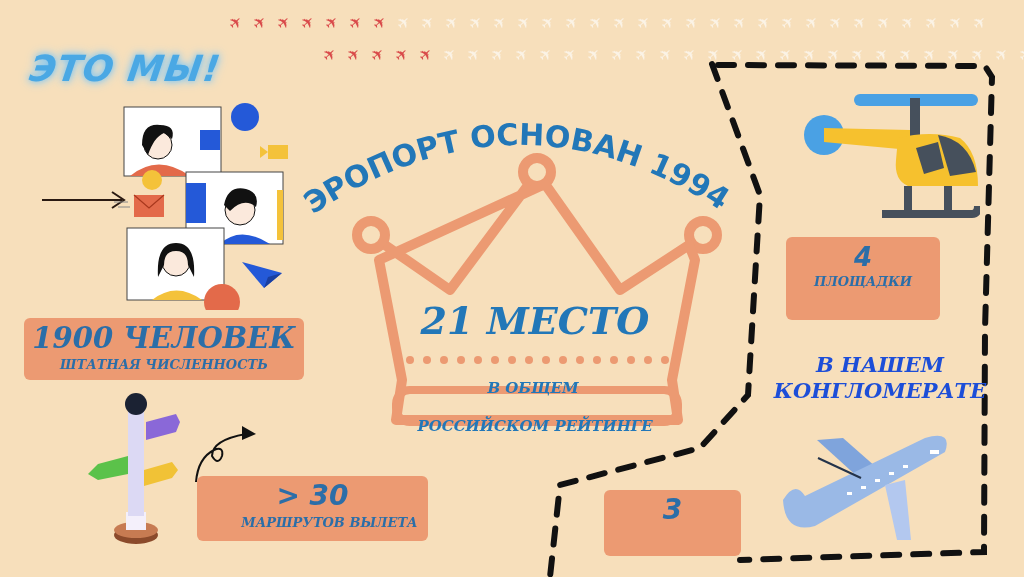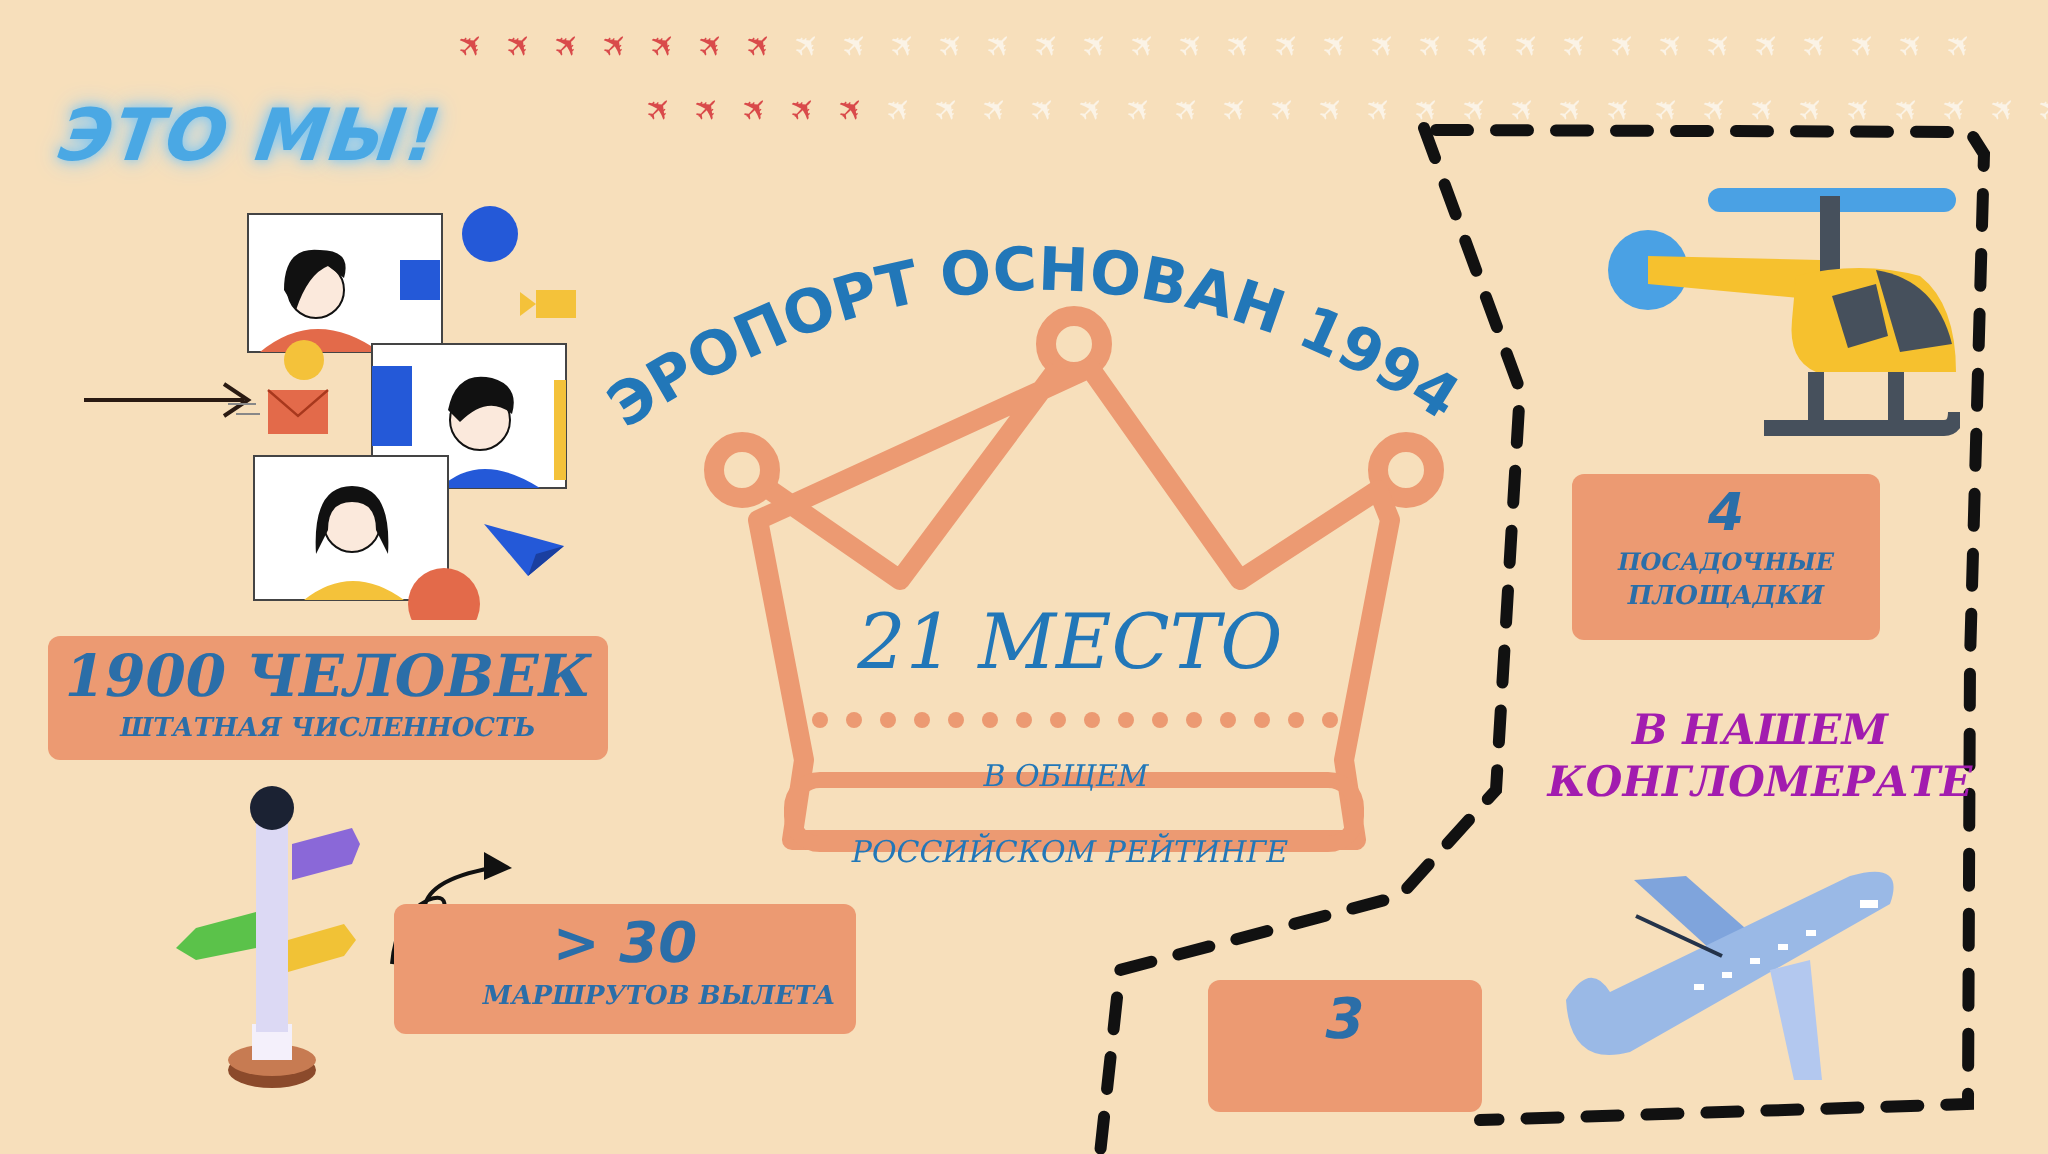--- a/index.html
+++ b/index.html
@@ -18,22 +18,22 @@
     left:30px; top:48px; font-family:"DejaVu Sans", sans-serif; font-weight:bold; font-style:italic;
     font-size:36px; color:#4aa8e4; letter-spacing:1px;
     text-shadow:0 0 6px #7cc4f0, 0 0 12px #9fd3f4;
     transform:skewX(-8deg);
   }
   .card {
     position:absolute; background:#ec9a72; border-radius:6px;
     color:#2b6ea8; text-align:center; font-family:"DejaVu Serif", serif; font-weight:bold; font-style:italic;
   }
   .arc-text { fill:#2277b8; font-family:"DejaVu Sans", sans-serif; font-weight:bold; font-size:30px; }
-  .crown-main { color:#2277b8; font-family:"DejaVu Serif", serif; font-weight:normal; font-style:italic; text-align:center; }
-  .red-text { color:#a21caf; font-family:"DejaVu Serif", serif; font-weight:bold; font-style:italic; text-align:center; }
+  .crown-main { color:#2277b8; font-family:"DejaVu Serif", serif; font-weight:bold; font-style:italic; text-align:center; }
+  .red-text { color:#1d4ed8; font-family:"DejaVu Serif", serif; font-weight:bold; font-style:italic; text-align:center; }
 </style>
 </head>
 <body>
 
 <div class="plane-row" id="row1" style="left:224px; top:14px;">
     <span class="plane-red">✈</span>
     <span class="plane-red">✈</span>
     <span class="plane-red">✈</span>
     <span class="plane-red">✈</span>
     <span class="plane-red">✈</span>
@@ -157,21 +157,21 @@
   <polygon points="66,30 96,22 100,30 96,40 66,48" fill="#8a68d8"></polygon>
   <polygon points="48,64 18,72 8,82 18,88 48,82" fill="#5bc24a"></polygon>
   <polygon points="64,78 92,70 98,78 92,86 64,94" fill="#f1c236"></polygon>
 </svg>
 
 <svg class="abs" style="left:190px; top:420px;" width="80" height="72" viewBox="0 0 80 72">
   <path d="M6,62 Q8,38 24,30 Q34,26 32,36 Q28,46 22,36 Q22,20 56,14" fill="none" stroke="#111" stroke-width="2"></path>
   <polygon points="52,6 66,14 52,20" fill="#111"></polygon>
 </svg>
 
-<div class="card" style="left:197px; top:452px; width:231px; height:65px;">
+<div class="card" style="left:197px; top:476px; width:231px; height:65px;">
   <div style="font-family:'DejaVu Sans',sans-serif; font-size:28px; line-height:36px; margin-top:2px;">&gt; 30</div>
   <div style="font-size:13px; line-height:18px;margin-left:34px;">МАРШРУТОВ ВЫЛЕТА</div>
 </div>
 
 <svg class="abs" style="left:300px; top:90px;" width="440" height="350" viewBox="0 0 440 350">
   <defs>
     <path id="arcPath" d="M20,120 Q220,-10 420,120"></path>
   </defs>
   <text class="arc-text">
     <textPath href="#arcPath" startOffset="50%" text-anchor="middle" id="arcTextPath">АЭРОПОРТ   ОСНОВАН   1994Г.</textPath>
@@ -222,21 +222,20 @@
   <path d="M98,48 Q130,40 160,48 Q178,62 178,96 L108,96 Q94,90 96,70 Z" fill="#f6c12e"></path>
   <path d="M138,45 Q168,50 176,82 L150,86 Z" fill="#46505c"></path>
   <polygon points="116,58 138,52 144,78 124,84" fill="#46505c"></polygon>
   <rect x="104" y="96" width="8" height="26" fill="#46505c"></rect>
   <rect x="144" y="96" width="8" height="26" fill="#46505c"></rect>
   <path d="M82,124 L172,124 Q178,124 178,116" fill="none" stroke="#46505c" stroke-width="8"></path>
 </svg>
 
 <div class="card" style="left:786px; top:237px; width:154px; height:83px;">
   <div style="font-family:'DejaVu Sans',sans-serif; font-size:26px; line-height:32px; margin-top:4px;">4</div>
-  <div style="font-size:12px; line-height:17px;">ПОСАДОЧНЫЕ</div>
   <div style="font-size:13px; line-height:17px;">ПЛОЩАДКИ</div>
 </div>
 
 <div class="abs red-text" style="left:760px; top:352px; width:240px; font-size:21px; line-height:26px;">В НАШЕМ</div>
 <div class="abs red-text" style="left:760px; top:378px; width:240px; font-size:21px; line-height:26px;">КОНГЛОМЕРАТЕ</div>
 
 <svg class="abs" style="left:775px; top:430px;" width="190" height="110" viewBox="0 0 190 110">
   <polygon points="42,10 68,8 110,45 86,50" fill="#7fa4dc"></polygon>
   <path d="M8,70 Q20,50 30,66 L150,8 Q178,0 170,22 L40,96 Q10,104 8,70 Z" fill="#9ab9e6"></path>
   <polygon points="110,55 130,50 136,110 122,110" fill="#b3c8ef"></polygon>

